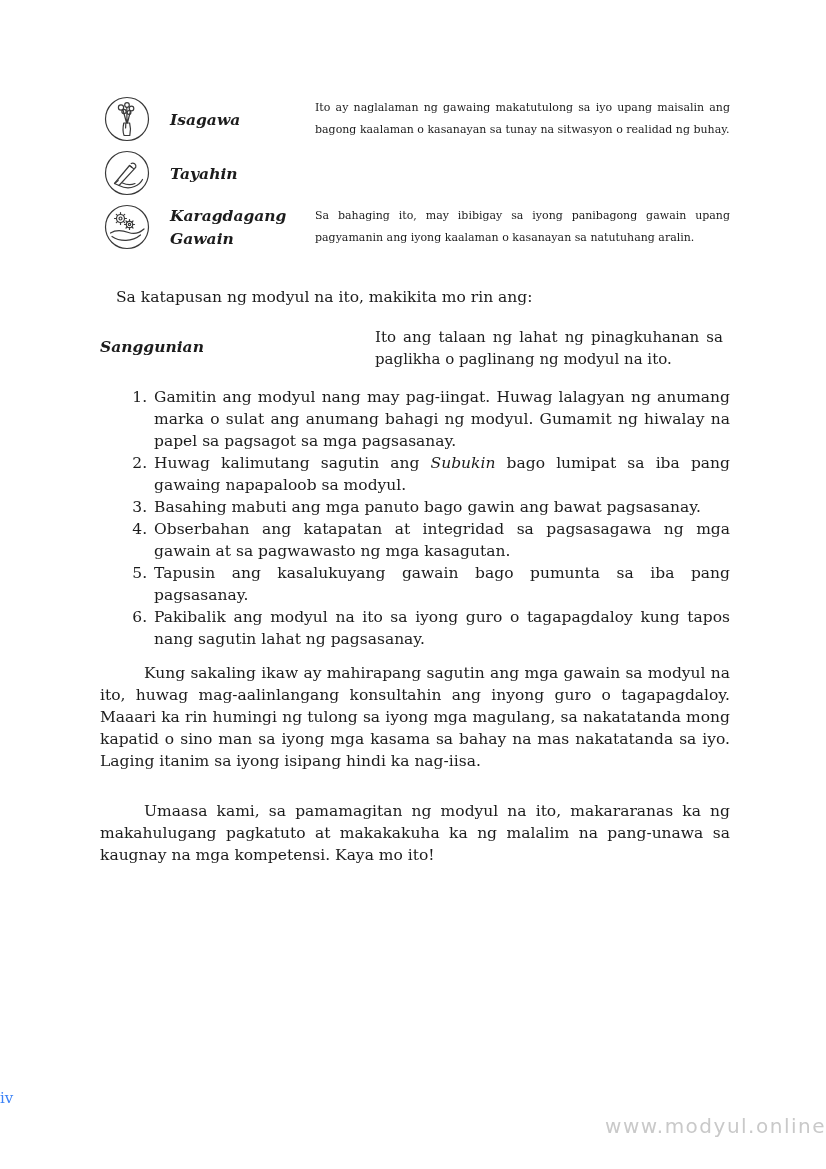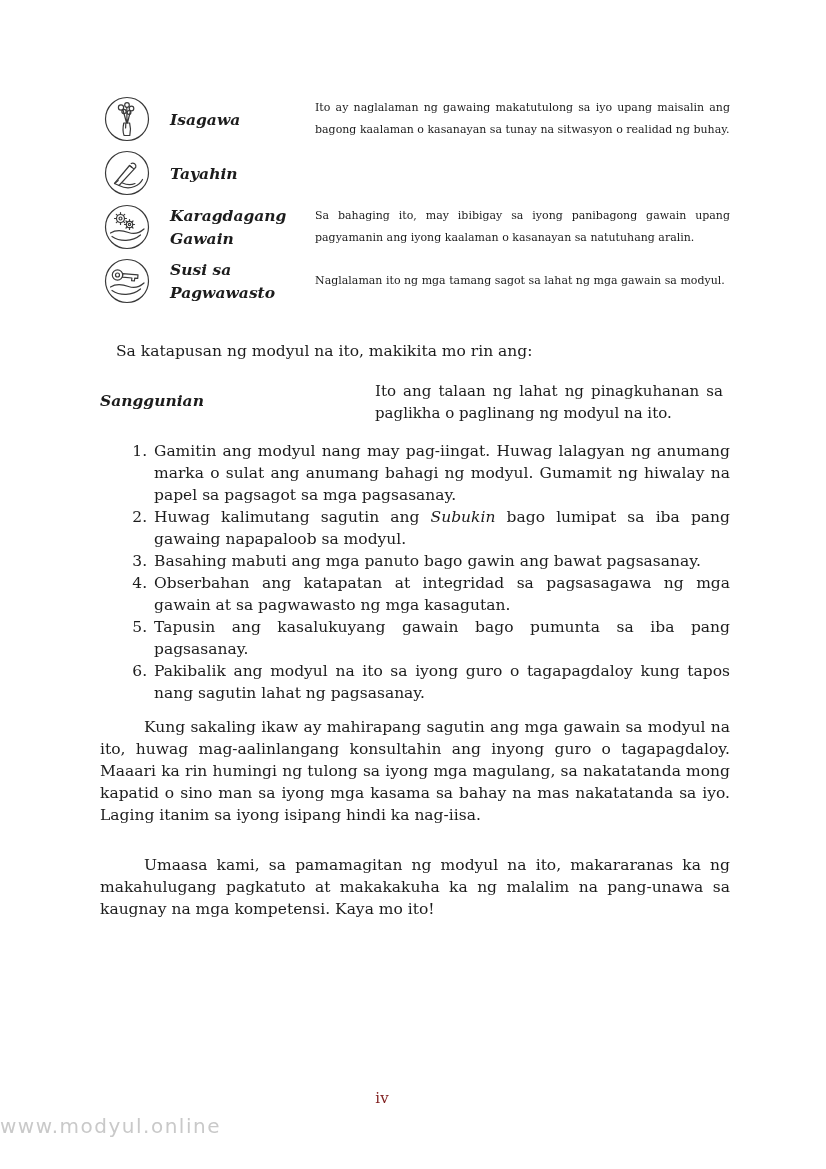--- a/index.html
+++ b/index.html
@@ -22,23 +22,23 @@
   .sanggunian{display:grid;grid-template-columns:275px 1fr;margin-top:18px;}
   .s-label{font-weight:bold;font-style:italic;font-size:15.5px;line-height:23px;padding-top:9px;}
   .s-desc{font-size:15px;line-height:22px;text-align:justify;max-width:348px;}
   
   ol.reminders{margin:16px 0 0 0;padding-left:52px;font-size:15.5px;line-height:22px;}
   ol.reminders li{text-align:justify;padding-left:2px;}
   
   .body-para{font-size:15.5px;line-height:22px;text-align:justify;text-indent:44px;margin:12px 0 0 0;}
   .body-para.second{margin-top:28px;}
   
-  .page-number{position:absolute;left:0;top:1089px;width:764px;text-align:center;font-size:15px;color:#7f1d1d;}
+  .page-number{position:absolute;left:0;top:1089px;width:764px;text-align:left;font-size:15px;color:#3b82f6;}
   .watermark{
-    position:absolute;left:0;top:1114px;width:826px;text-align:left;
+    position:absolute;left:0;top:1114px;width:826px;text-align:right;
     font-family:"DejaVu Sans", sans-serif;font-size:20px;letter-spacing:1.5px;color:#c9c9c9;
   }
   .ic{stroke:#3a3a3a;fill:none;stroke-width:1.2;stroke-linecap:round;stroke-linejoin:round;}
 </style>
 </head>
 <body>
 
 <div class="page">
 
   <section>
@@ -92,36 +92,20 @@
             <path d="M28.7,20.5 h1.8 M25.5,23.7 v1.8 M22.3,20.5 h-1.8 M25.5,17.3 v-1.8 M27.8,22.8 l1.2,1.2 M23.2,22.8 l-1.2,1.2 M23.2,18.2 l-1.2,-1.2 M27.8,18.2 l1.2,-1.2"></path>
             <path d="M6.5,29 C12,25.5 19,26.5 24.5,28.5 C30,30.5 35.5,29 40,25"></path>
             <path d="M8,32.5 C16,38 28,38 36.5,31"></path>
           </g>
         </svg>
       </div>
       <div class="label-cell">Karagdagang Gawain</div>
       <div class="desc-cell">Sa bahaging ito, may ibibigay sa iyong panibagong gawain upang pagyamanin ang iyong kaalaman o kasanayan sa natutuhang aralin.</div>
     </div>
 
-    <div class="legend-row">
-      <div class="icon-cell">
-        <svg width="46" height="46" viewBox="0 0 46 46">
-          <g class="ic">
-            <circle cx="23" cy="23" r="21.5"></circle>
-            <circle cx="13.5" cy="17" r="5.2"></circle>
-            <circle cx="13.5" cy="17" r="2"></circle>
-            <path d="M18.7,15.6 L34,16.8 l-0.3,3.6 l-3,-0.2 l-0.3,2.8 l-2.8,-0.3 l0.3,-2.7 l-9.4,-0.8 z"></path>
-            <path d="M6.5,29 C12,25.5 19,26.5 24.5,28.5 C30,30.5 35.5,29 40,25"></path>
-            <path d="M8,32.5 C16,38 28,38 36.5,31"></path>
-          </g>
-        </svg>
-      </div>
-      <div class="label-cell">Susi sa Pagwawasto</div>
-      <div class="desc-cell">Naglalaman ito ng mga tamang sagot sa lahat ng mga gawain sa modyul.</div>
-    </div>
 
   </section>
 
   <p class="lead lead-1">Sa katapusan ng modyul na ito, makikita mo rin ang:</p>
 
   <section class="sanggunian">
     <div class="s-label">Sanggunian</div>
     <div class="s-desc">Ito ang talaan ng lahat ng pinagkuhanan sa paglikha o paglinang ng modyul na ito.</div>
   </section>
 

